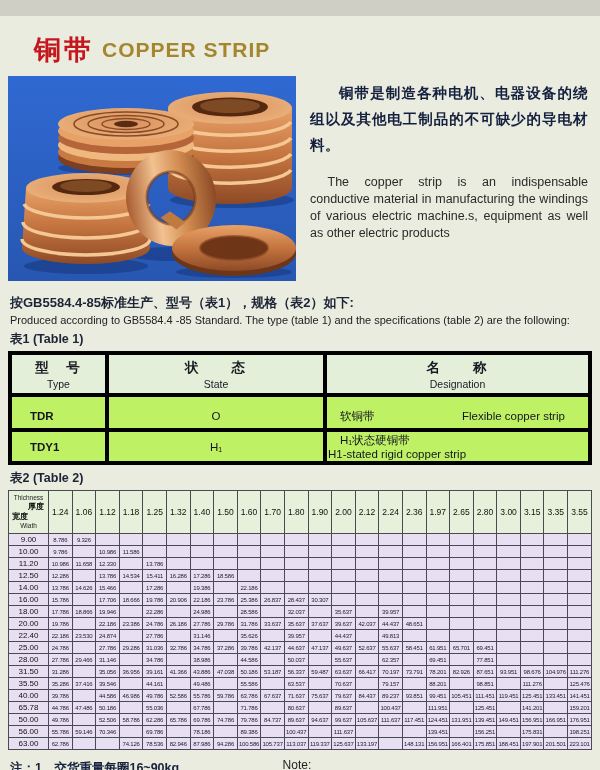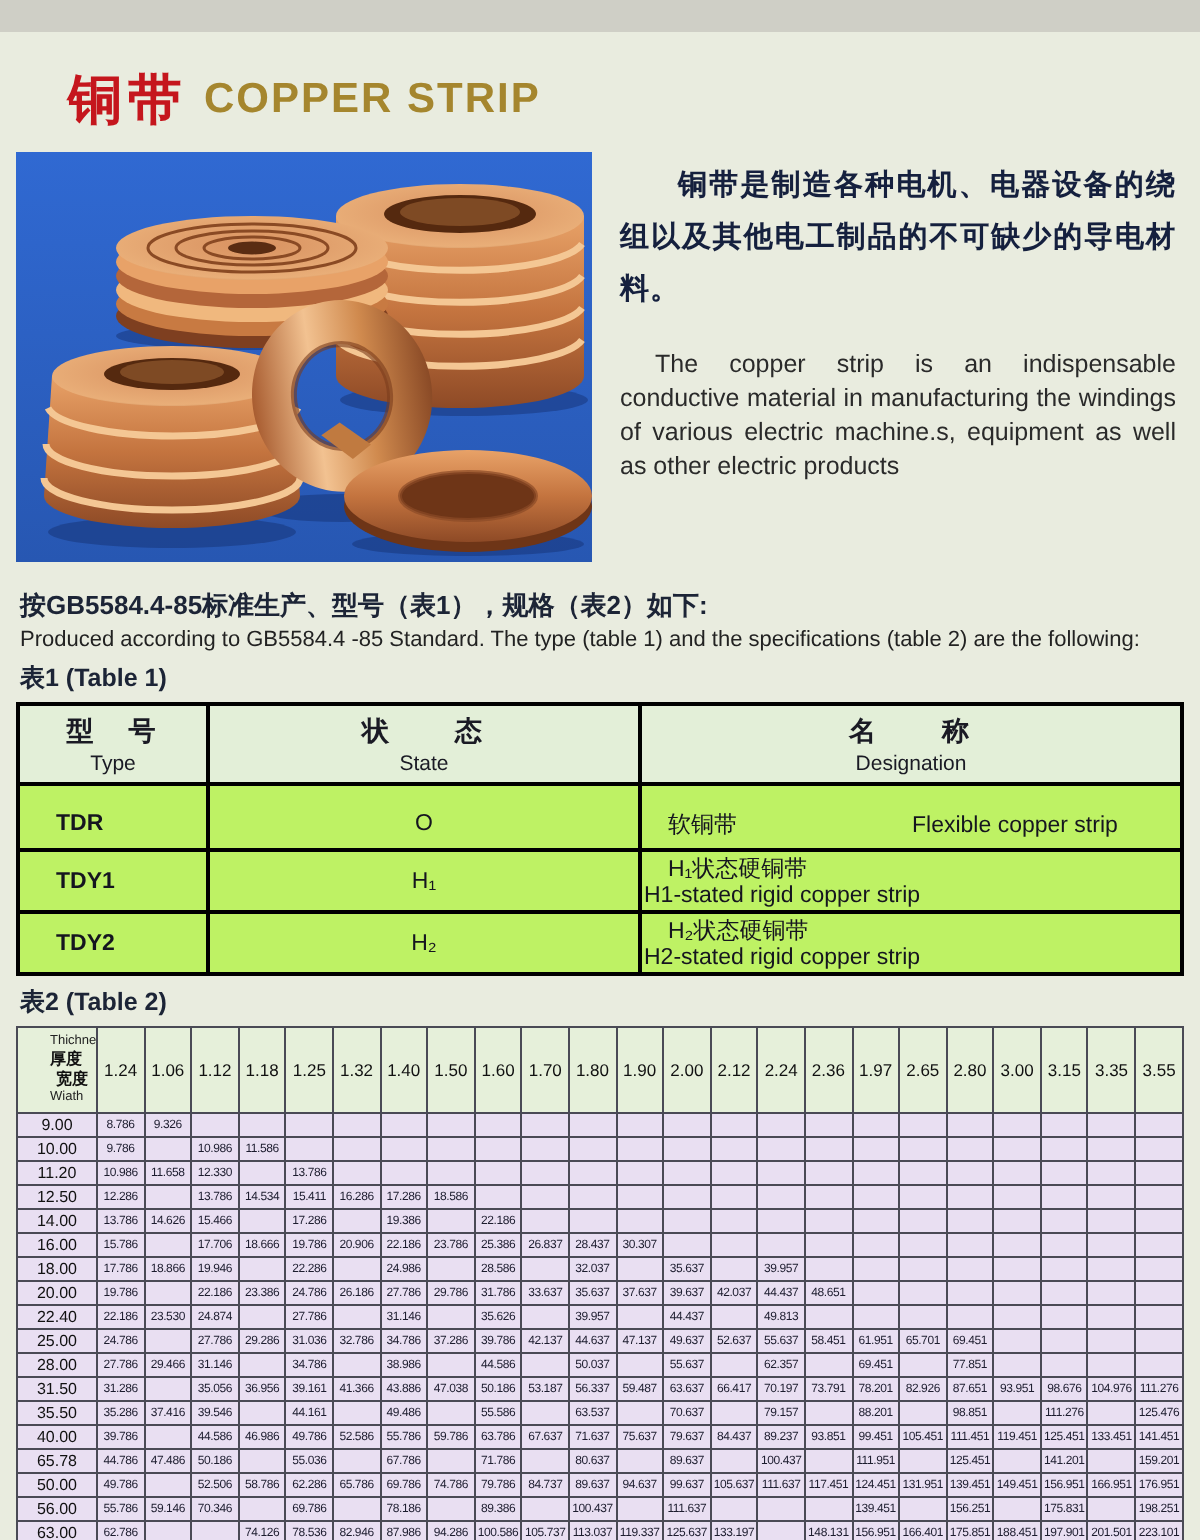--- a/index.html
+++ b/index.html
@@ -16,37 +16,37 @@
   .photo{width:288px;height:205px;flex:none;display:block;}
   .intro{flex:1;padding:4px 4px 0 2px;}
   .intro-zh{font-size:14.5px;font-weight:bold;color:#15203e;line-height:1.8;text-align:justify;text-indent:2em;letter-spacing:.5px;}
   .intro-en{margin-top:16px;font-size:12.5px;color:#2a2a2a;line-height:1.35;text-align:justify;text-indent:1.4em;}
   
   .std-zh{margin:13px 0 0 10px;font-size:13px;font-weight:bold;color:#1c2436;}
   .std-en{margin:2px 0 0 10px;font-size:11px;color:#222;}
   .cap{margin:5px 0 3px 10px;font-size:12.5px;font-weight:bold;color:#1c2436;}
   
   table{border-collapse:collapse;margin:0 8px;width:584px;}
-  .t1 th,.t1 td{border:2px solid #000000;}
+  .t1 th,.t1 td{border:4px solid #000000;}
   .t1 thead th{background:#e3efd8;padding:4px 0 3px 0;}
   .t1 .h-zh{font-size:13.5px;font-weight:bold;color:#1a1a24;letter-spacing:2px;}
   .t1 .h-en{font-size:10.5px;font-weight:normal;color:#1a1a24;margin-top:1px;}
   .t1 tbody td{background:#bef264;font-size:11.5px;color:#15151f;height:22px;}
   .t1 tbody tr:first-child td{padding-top:8px;}
   .t1-type{text-align:left;padding-left:18px;width:74px;font-weight:bold;}
   .t1-state{text-align:center;width:212px;}
   .t1-des{text-align:left;}
   .des-zh{display:inline-block;width:122px;padding-left:12px;}
   .des-en{display:inline-block;}
   
   .t2{table-layout:fixed;}
   .t2 th,.t2 td{border:1px solid #4a4a55;padding:0;text-align:center;overflow:hidden;white-space:nowrap;}
   .t2 col.wcol{width:40px;}
   .t2 thead th{background:#e6f0da;height:40px;font-size:8.5px;font-weight:normal;color:#111;}
-  .t2 .corner{padding:1px 16px;}
+  .t2 .corner{padding:1px 0;}
   .t2 .c1,.t2 .c4{font-size:6.5px;color:#222;line-height:1.25;}
   .t2 .c2{font-size:8px;font-weight:bold;text-align:right;padding-right:4px;line-height:1.2;color:#111;}
   .t2 .c3{font-size:8px;font-weight:bold;text-align:left;padding-left:3px;line-height:1.2;color:#111;}
   .t2 tbody td{background:#e9dff2;height:11px;font-size:6px;letter-spacing:-.2px;color:#1c1c2e;}
   .t2 tbody td.w{font-size:8px;letter-spacing:0;color:#111;}
   
   .notes{display:flex;margin:8px 10px 0 10px;}
   .notes-zh{width:47%;font-size:12.5px;font-weight:bold;color:#18233f;line-height:1.6;}
   .notes-en{width:53%;font-size:12px;color:#1e1e1e;line-height:1.3;}
 </style>
@@ -170,25 +170,20 @@
     <tbody id="t1-body">
         <tr>
           <td class="t1-type">TDR</td>
           <td class="t1-state">O</td>
           <td class="t1-des"><span class="des-zh">软铜带</span><span class="des-en">Flexible copper strip</span></td>
         </tr>
         <tr>
           <td class="t1-type">TDY1</td>
           <td class="t1-state">H₁</td>
           <td class="t1-des"><span class="des-zh">H₁状态硬铜带</span><span class="des-en">H1-stated rigid copper strip</span></td>
-        </tr>
-        <tr>
-          <td class="t1-type">TDY2</td>
-          <td class="t1-state">H₂</td>
-          <td class="t1-des"><span class="des-zh">H₂状态硬铜带</span><span class="des-en">H2-stated rigid copper strip</span></td>
         </tr>
       </tbody>
   </table>
 
   <div class="cap">表2 (Table 2)</div>
   <table class="t2">
     <colgroup>
         <col class="wcol">
       </colgroup>
     <thead>

